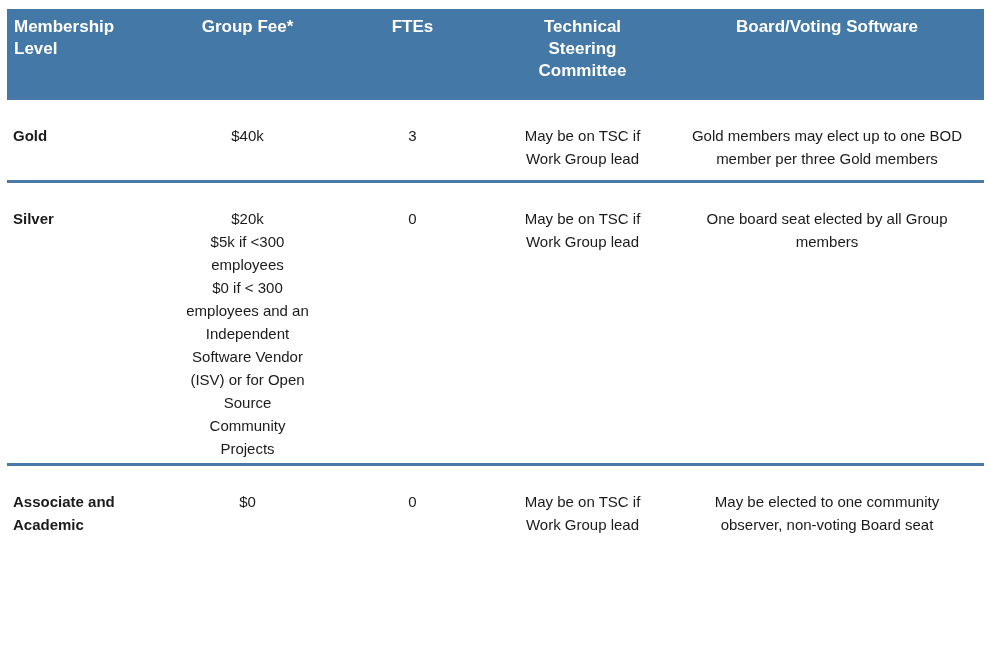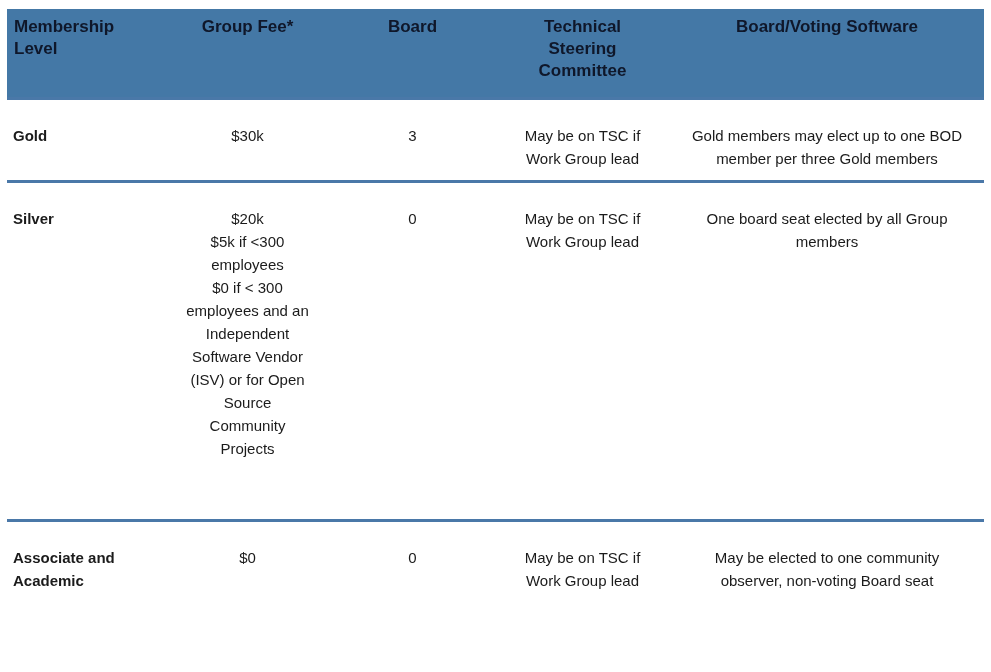--- a/index.html
+++ b/index.html
@@ -23,21 +23,21 @@
     table-layout: fixed;
   }
   col.c1 { width: 158px; }
   col.c2 { width: 165px; }
   col.c3 { width: 165px; }
   col.c4 { width: 175px; }
   col.c5 { width: 314px; }
 
   thead th {
     background: #4478A6;
-    color: #0f172a;
+    color: #ffffff;
     font-size: 17px;
     font-weight: bold;
     line-height: 22px;
     vertical-align: top;
     text-align: center;
     padding: 7px 4px 0 4px;
     white-space: pre-line;
     height: 81px; 
     box-sizing: content-box;
   }
@@ -56,21 +56,21 @@
     white-space: pre-line;
     box-sizing: border-box;
   }
   tbody td.first {
     text-align: left;
     font-weight: bold;
     padding-left: 6px;
   }
   tr.row-platinum td  { height: 122px; }
   tr.row-gold td      { height: 83px; }
-  tr.row-silver td    { height: 339px; }
+  tr.row-silver td    { height: 283px; }
   tr.row-associate td { height: 63px; }
 
   tr.divided td {
     border-top: 3px solid #4A78A8;
     margin-top: 8px;
   }
 </style>
 </head>
 <body>
 
@@ -81,31 +81,31 @@
         <col class="c2">
         <col class="c3">
         <col class="c4">
         <col class="c5">
     </colgroup>
     <thead>
       <tr>
         <th class="first">Membership
 Level</th>
         <th>Group Fee*</th>
-        <th>Board</th>
+        <th>FTEs</th>
         <th>Technical
 Steering
 Committee</th>
         <th>Board/Voting Software</th>
       </tr>
     </thead>
     <tbody>
       <tr class="row-gold divided">
         <td class="first">Gold</td>
-        <td>$30k</td>
+        <td>$40k</td>
         <td>3</td>
         <td>May be on TSC if
 Work Group lead</td>
         <td>Gold members may elect up to one BOD
 member per three Gold members</td>
       </tr>
       <tr class="row-silver divided">
         <td class="first">Silver</td>
         <td>$20k
 $5k if &lt;300

